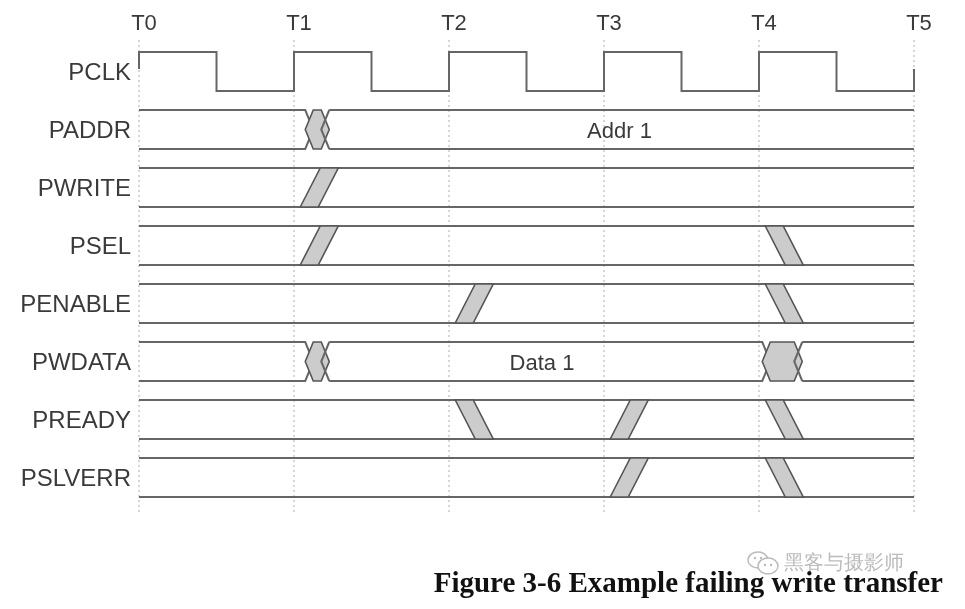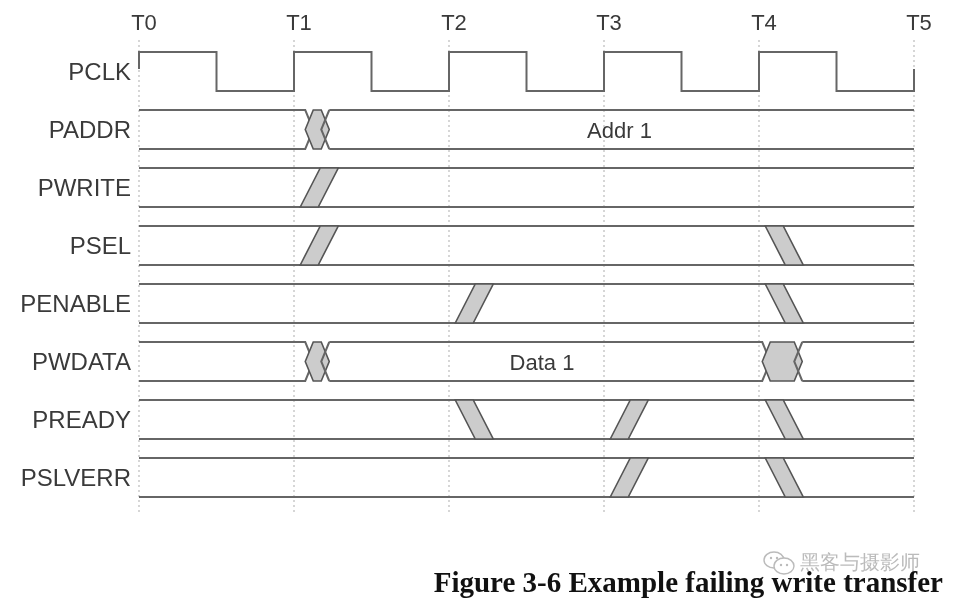--- a/index.html
+++ b/index.html
@@ -6,21 +6,21 @@
   body { width: 965px; height: 609px; position: relative; overflow: hidden; }
   #diagram { position: absolute; left: 0; top: 0; width: 965px; height: 609px; }
   .tlabel { font-family: "Liberation Sans", sans-serif; font-size: 22px; fill: #3a3a3a; }
   .slabel { font-family: "Liberation Sans", sans-serif; font-size: 24px; fill: #3a3a3a; }
   .blabel { font-family: "Liberation Sans", sans-serif; font-size: 22px; fill: #3a3a3a; }
   .wave { fill: none; stroke: #666666; stroke-width: 2; }
   .trans { fill: #cccccc; stroke: #555555; stroke-width: 1.6; }
   .guide { stroke: #bbbbbb; stroke-width: 1.2; stroke-dasharray: 2 3; }
   .caption { position: absolute; right: 22px; top: 566px; font-family: Liberation Serif, serif;
              font-weight: bold; font-size: 29px; color: #111111; white-space: nowrap; }
-  .watermark { position: absolute; left: 762px; top: 549px; font-family: "DejaVu Sans", sans-serif;
+  .watermark { position: absolute; left: 746px; top: 549px; font-family: "DejaVu Sans", sans-serif;
                font-size: 20px; color: #bbbbbb; white-space: nowrap; display: flex; align-items: center; gap: 4px; }
   .wm-icon { width: 34px; height: 26px; }
 </style>
 </head>
 <body>
 
 <svg id="diagram" xmlns="http://www.w3.org/2000/svg" width="965" height="609" viewBox="0 0 965 609">
   <g id="guides">
       <line x1="139" y1="40" x2="139" y2="515" class="guide"></line>
       <line x1="294" y1="40" x2="294" y2="515" class="guide"></line>

